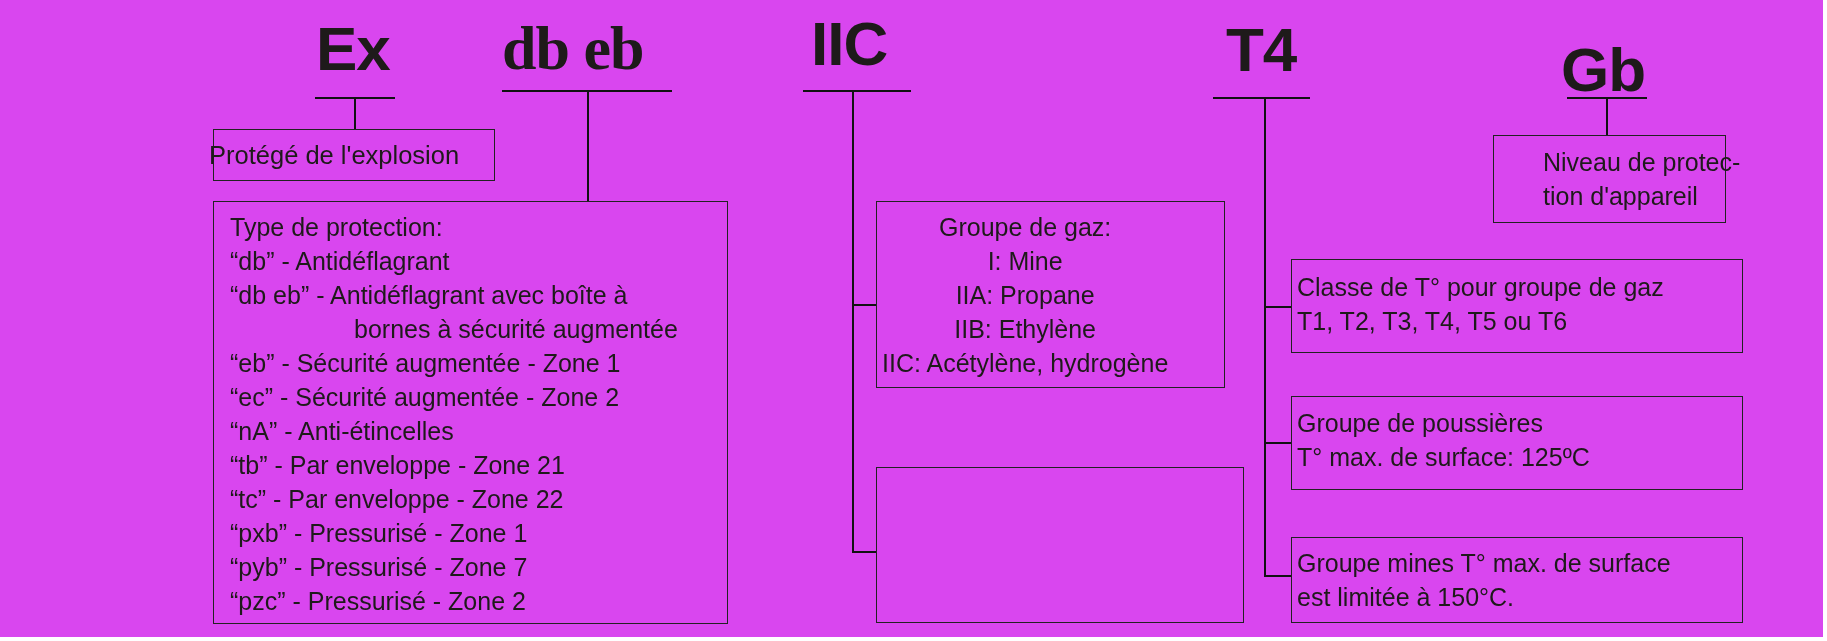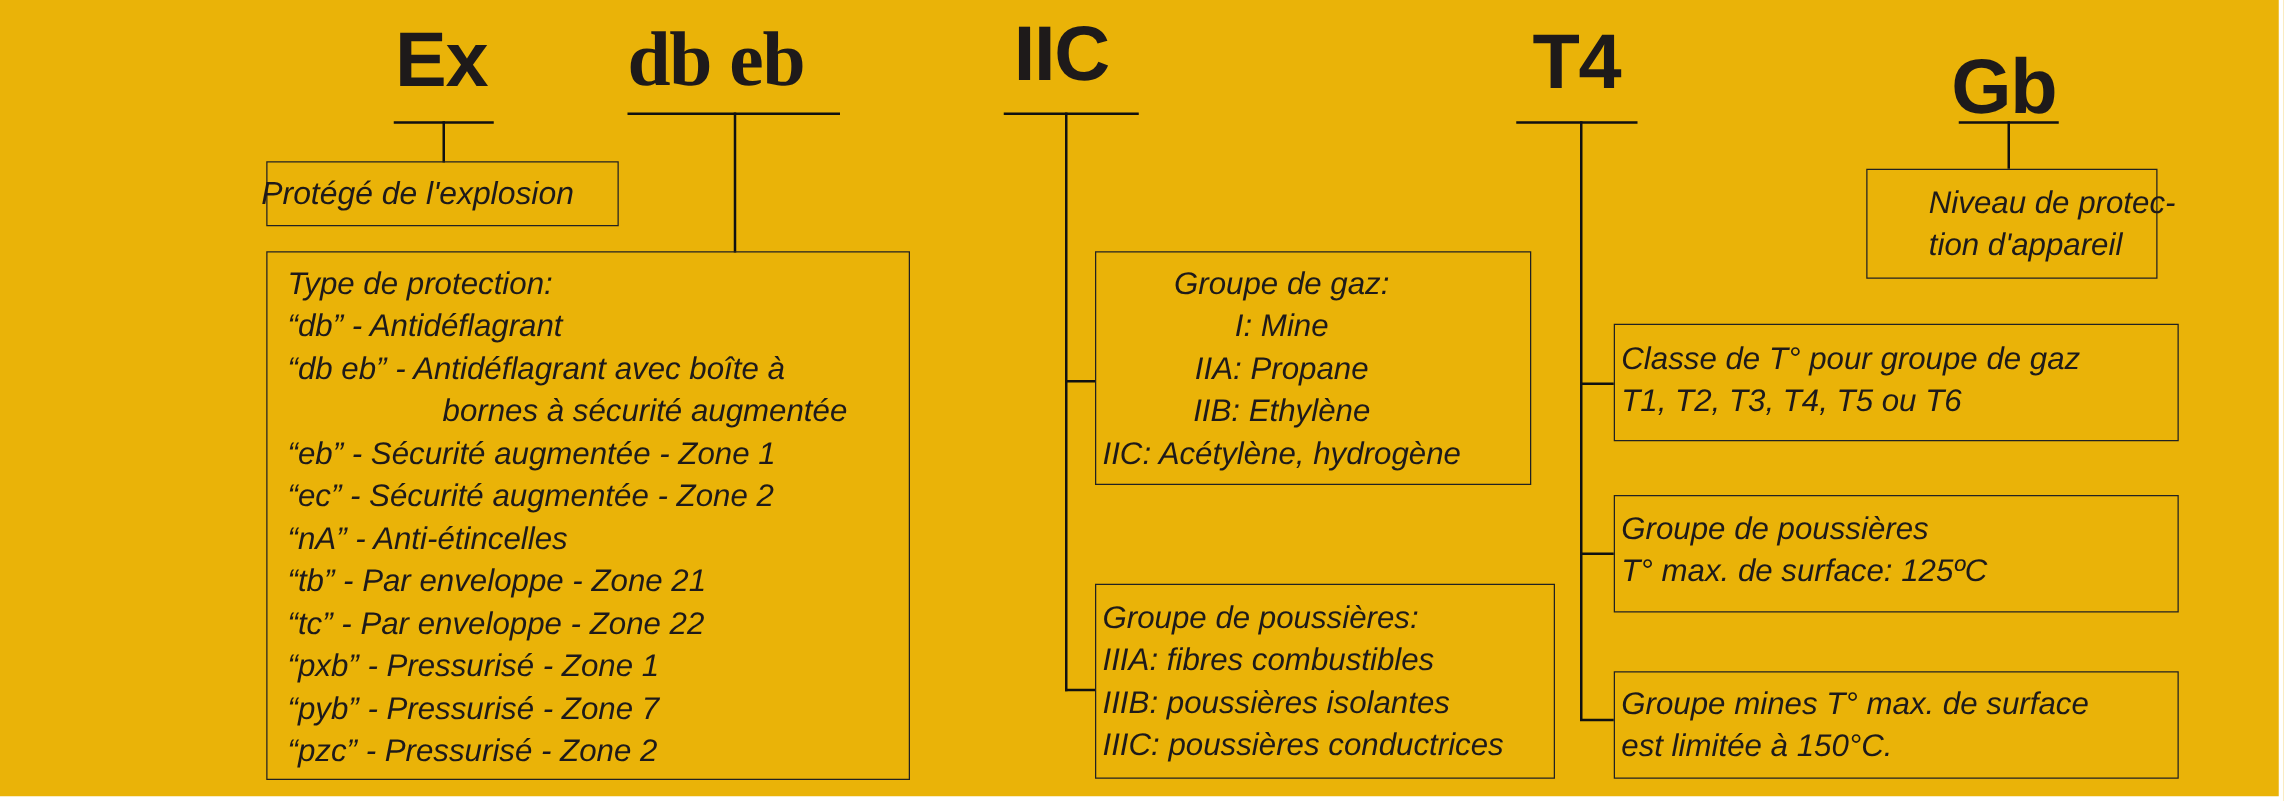--- a/index.html
+++ b/index.html
@@ -3,36 +3,35 @@
 <meta charset="utf-8">
 <style>
   html, body { margin: 0; padding: 0; }
   body {
     width: 1827px; height: 641px; background: #ffffff;
     position: relative; overflow: hidden;
     font-family: "Liberation Sans", sans-serif; color: #1e1a1a;
   }
   .canvas {
     position: absolute; left: 0; top: 0; width: 1823px; height: 637px;
-    background: #eab308;
+    background: #d946ef;
   }
   .code {
     position: absolute; font-weight: bold; font-size: 62px; line-height: 1;
     letter-spacing: -1px; color: #1e1a1a; white-space: nowrap;
   }
   .hline { position: absolute; height: 2px; background: #111; }
   .vline { position: absolute; width: 2px; background: #111; }
   .box {
     position: absolute; border: 1.5px solid #222; box-sizing: border-box;
     background: transparent;
   }
   .txt {
     position: absolute; font-size: 25px; line-height: 34px; white-space: nowrap;
     color: #1e1a1a;
-    font-style: italic;
   }
   .line { display: block; height: 34px; }
   .indent { padding-left: 124px; }
 </style>
 </head>
 <body>
 
 <div class="canvas">
 
   <div class="code" style="left:316px; top:18px;">Ex</div>
@@ -72,26 +71,20 @@
   <div class="box" style="left:876px; top:201px; width:349px; height:187px;"></div>
   <div class="txt" style="left:882px; top:210px;text-align:center;">
     <span class="line">Groupe de gaz:</span>
     <span class="line">I: Mine</span>
     <span class="line">IIA: Propane</span>
     <span class="line">IIB: Ethylène</span>
     <span class="line">IIC: Acétylène, hydrogène</span>
   </div>
 
   <div class="box" style="left:876px; top:467px; width:368px; height:156px;"></div>
-  <div class="txt" style="left:882px; top:477px;">
-    <span class="line">Groupe de poussières:</span>
-    <span class="line">IIIA: fibres combustibles</span>
-    <span class="line">IIIB: poussières isolantes</span>
-    <span class="line">IIIC: poussières conductrices</span>
-  </div>
 
   <div class="hline" style="left:1213px; top:97px; width:97px;"></div>
   <div class="vline" style="left:1264px; top:97px; height:479px;"></div>
   <div class="hline" style="left:1264px; top:306px; width:27px;"></div>
   <div class="hline" style="left:1264px; top:442px; width:27px;"></div>
   <div class="hline" style="left:1264px; top:575px; width:27px;"></div>
 
   <div class="box" style="left:1291px; top:259px; width:452px; height:94px;"></div>
   <div class="txt" style="left:1297px; top:270px;">
     <span class="line">Classe de T° pour groupe de gaz</span>

